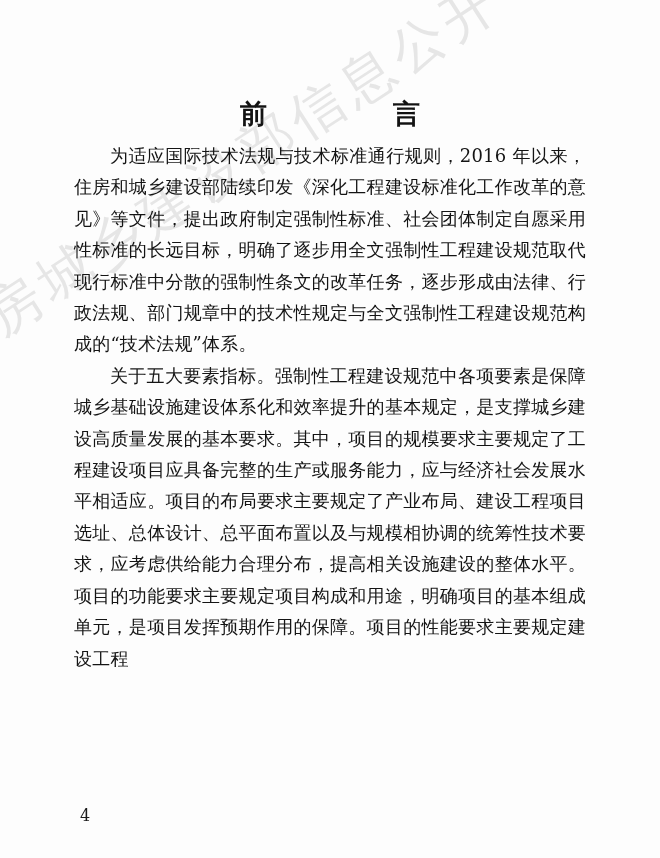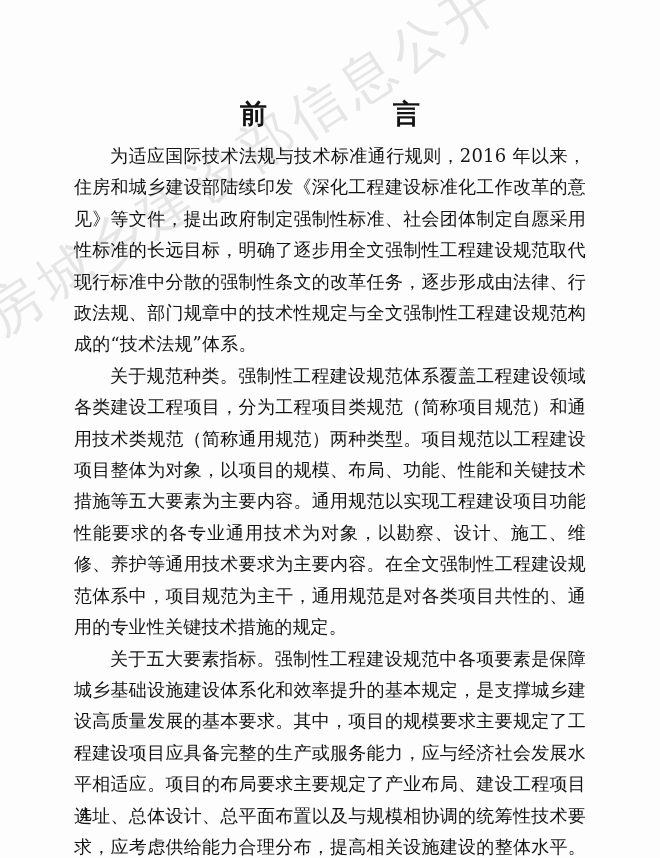--- a/index.html
+++ b/index.html
@@ -85,19 +85,18 @@
 
 <div class="page">
   <div class="page-inner">
 
     <div class="watermark">住房城乡建设部信息公开</div>
 
     <h1 class="title">前　　言</h1>
 
     <div class="body-text">
       <p class="para">为适应国际技术法规与技术标准通行规则，2016 年以来，住房和城乡建设部陆续印发《深化工程建设标准化工作改革的意见》等文件，提出政府制定强制性标准、社会团体制定自愿采用性标准的长远目标，明确了逐步用全文强制性工程建设规范取代现行标准中分散的强制性条文的改革任务，逐步形成由法律、行政法规、部门规章中的技术性规定与全文强制性工程建设规范构成的“技术法规”体系。</p>
-      <p class="para">关于规范种类。强制性工程建设规范体系覆盖工程建设领域各类建设工程项目，分为工程项目类规范（简称项目规范）和通用技术类规范（简称通用规范）两种类型。项目规范以工程建设项目整体为对象，以项目的规模、布局、功能、性能和关键技术措施等五大要素为主要内容。通用规范以实现工程建设项目功能性能要求的各专业通用技术为对象，以勘察、设计、施工、维修、养护等通用技术要求为主要内容。在全文强制性工程建设规范体系中，项目规范为主干，通用规范是对各类项目共性的、通用的专业性关键技术措施的规定。</p>
       <p class="para">关于五大要素指标。强制性工程建设规范中各项要素是保障城乡基础设施建设体系化和效率提升的基本规定，是支撑城乡建设高质量发展的基本要求。其中，项目的规模要求主要规定了工程建设项目应具备完整的生产或服务能力，应与经济社会发展水平相适应。项目的布局要求主要规定了产业布局、建设工程项目选址、总体设计、总平面布置以及与规模相协调的统筹性技术要求，应考虑供给能力合理分布，提高相关设施建设的整体水平。项目的功能要求主要规定项目构成和用途，明确项目的基本组成单元，是项目发挥预期作用的保障。项目的性能要求主要规定建设工程</p>
     </div>
 
     <div class="page-number">4</div>
   </div>
 </div>
 
 </body></html>

